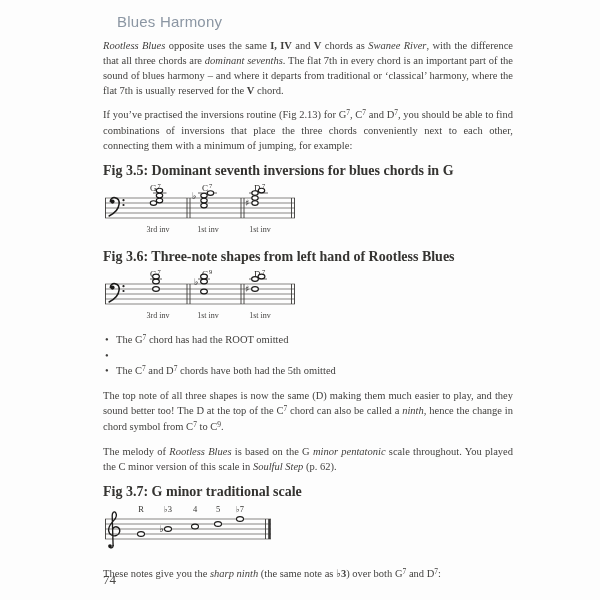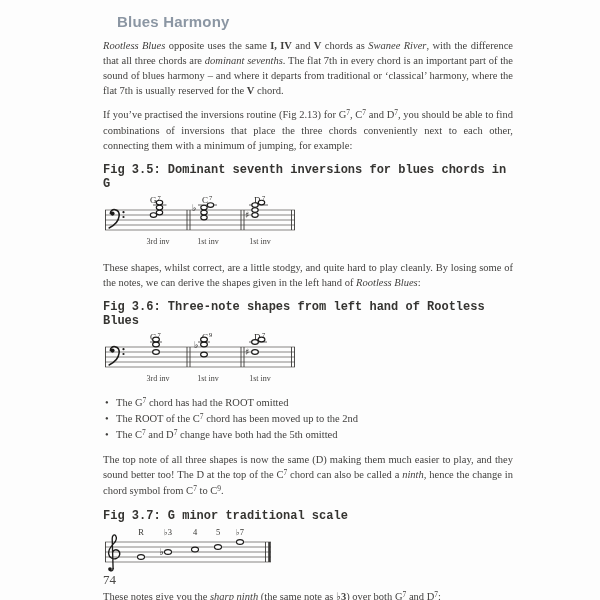--- a/index.html
+++ b/index.html
@@ -6,25 +6,25 @@
   body{
     width:600px;height:600px;background:#fdfdfd;overflow:hidden;
     font-family:"Liberation Serif","DejaVu Serif","DejaVu Sans",serif;
     color:#403f3d;
   }
   .page{position:relative;width:600px;height:600px;background:#fdfdfd;}
   .content{position:absolute;left:103px;top:13px;width:410px;}
   .title{
     margin:0 0 0 14px;
     font-family:"Liberation Sans","DejaVu Sans",sans-serif;
-    font-weight:bold;font-size:15px;letter-spacing:.2px;color:#8b96a3;
+    font-weight:normal;font-size:15px;letter-spacing:.2px;color:#8b96a3;
   }
   p.body{margin:9px 0 0 0;font-size:10.5px;line-height:15px;text-align:justify;}
   p.first{margin-top:8px;}
-  .caption{margin:10px 0 0 0;font-size:12px;font-weight:bold;color:#353431;font-family:Liberation Mono, monospace;}
+  .caption{margin:10px 0 0 0;font-size:14px;font-weight:bold;color:#353431;}
   .fig{display:block;margin:3px 0 0 0;}
   .bullets{margin:8px 0 0 2px;}
   .bullet{display:flex;font-size:10.5px;line-height:14px;margin-top:1px;}
   .bullet .dot{width:11px;flex:0 0 11px;}
   .it{font-style:italic;}
   .bd{font-weight:bold;}
   .sup{font-size:7.5px;position:relative;top:-3.5px;}
   .pagenum{position:absolute;left:103px;top:572px;font-size:13px;color:#4a4947;}
   
   .staffline{stroke:#54524f;stroke-width:.7;}
@@ -108,21 +108,20 @@
         <ellipse class="notehead" cx="152" cy="21" rx="3.2" ry="2.3"></ellipse>
         <ellipse class="notehead" cx="152" cy="16" rx="3.2" ry="2.3"></ellipse>
         <ellipse class="notehead" cx="152" cy="11" rx="3.2" ry="2.3"></ellipse>
         <ellipse class="notehead" cx="158.5" cy="8.5" rx="3.2" ry="2.3"></ellipse>
       </g>
       <text class="inv" x="55" y="50">3rd inv</text>
       <text class="inv" x="105" y="50">1st inv</text>
       <text class="inv" x="157" y="50">1st inv</text>
     </svg>
 
-    <p class="body"><span>These shapes, whilst correct, are a little stodgy, and quite hard to play cleanly. By losing some of the notes, we can derive the shapes given in the left hand of </span><span class="it">Rootless Blues</span><span>:</span></p>
 
     <div class="caption">Fig 3.6: Three-note shapes from left hand of Rootless Blues</div>
 
     <svg class="fig" width="210" height="57" viewBox="0 0 210 57">
       <g>
         <line class="staffline" x1="2" y1="16" x2="192" y2="16"></line>
         <line class="staffline" x1="2" y1="21" x2="192" y2="21"></line>
         <line class="staffline" x1="2" y1="26" x2="192" y2="26"></line>
         <line class="staffline" x1="2" y1="31" x2="192" y2="31"></line>
         <line class="staffline" x1="2" y1="36" x2="192" y2="36"></line>
@@ -177,30 +176,30 @@
       <text class="inv" x="157" y="50">1st inv</text>
     </svg>
 
     <div class="bullets">
       <div class="bullet">
         <span class="dot">•</span>
         <span><span>The G</span><span class="sup">7</span><span> chord has had the ROOT omitted</span></span>
       </div>
       <div class="bullet">
         <span class="dot">•</span>
-        <span><span>The ROOT of the C</span><span class="sup">7</span><span> chord has been moved up to the 2nd</span></span>
       </div>
       <div class="bullet">
         <span class="dot">•</span>
-        <span><span>The C</span><span class="sup">7</span><span> and D</span><span class="sup">7</span><span> change have both had the 5th omitted</span></span>
+        <span><span>The C</span><span class="sup">7</span><span> and D</span><span class="sup">7</span><span> chords have both had the 5th omitted</span></span>
       </div>
     </div>
 
     <p class="body"><span>The top note of all three shapes is now the same (D) making them much easier to play, and they sound better too! The D at the top of the C</span><span class="sup">7</span><span> chord can also be called a </span><span class="it">ninth</span><span>, hence the change in chord symbol from C</span><span class="sup">7</span><span> to C</span><span class="sup">9</span><span>.</span></p>
 
+    <p class="body"><span>The melody of </span><span class="it">Rootless Blues</span><span> is based on the G </span><span class="it">minor pentatonic</span><span> scale throughout. You played the C minor version of this scale in </span><span class="it">Soulful Step</span><span> (p. 62).</span></p>
 
     <div class="caption">Fig 3.7: G minor traditional scale</div>
 
     <svg class="fig" width="178" height="54" viewBox="0 0 178 54">
       <g>
         <line class="staffline" x1="2" y1="16" x2="168" y2="16"></line>
         <line class="staffline" x1="2" y1="21" x2="168" y2="21"></line>
         <line class="staffline" x1="2" y1="26" x2="168" y2="26"></line>
         <line class="staffline" x1="2" y1="31" x2="168" y2="31"></line>
         <line class="staffline" x1="2" y1="36" x2="168" y2="36"></line>

